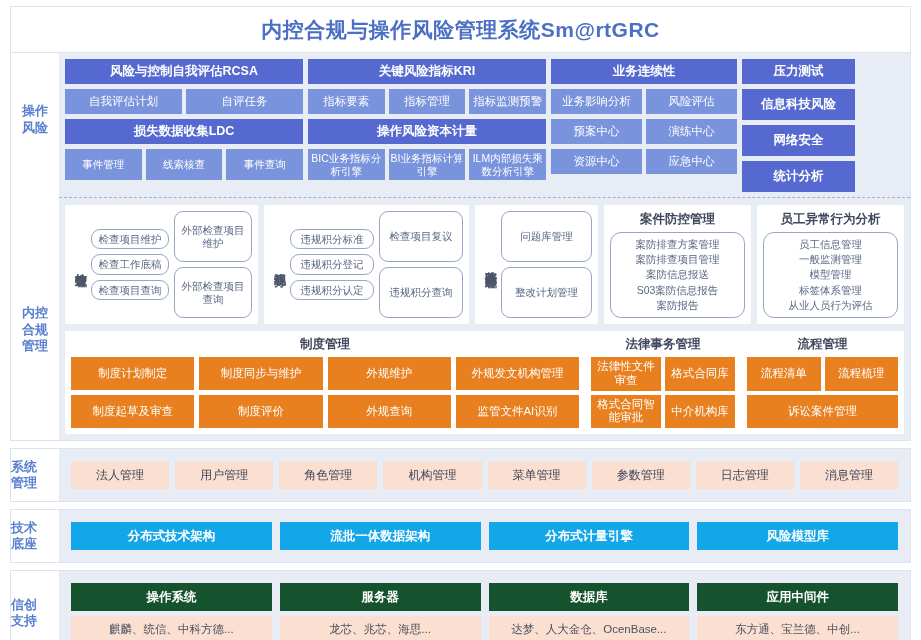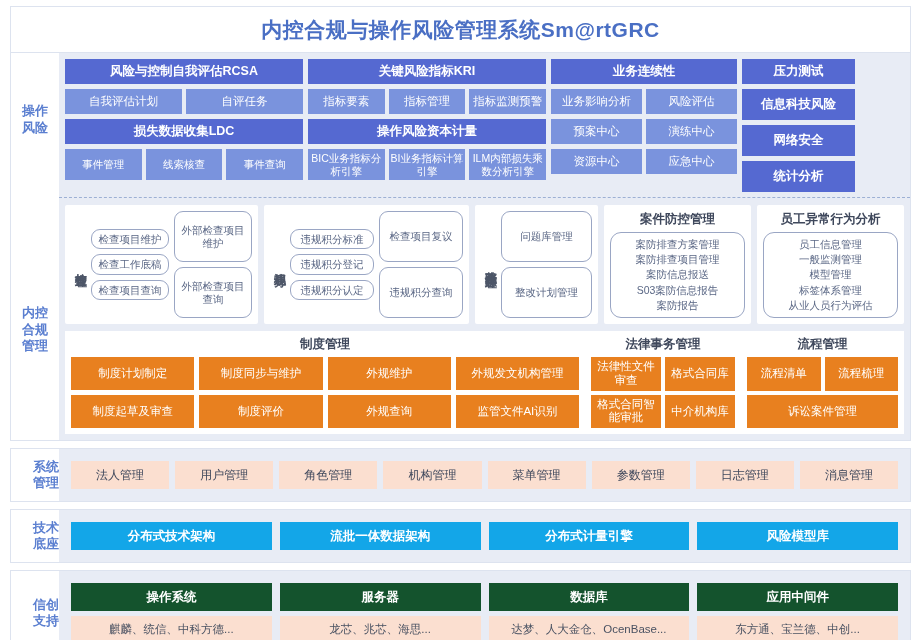--- a/index.html
+++ b/index.html
@@ -33,21 +33,21 @@
   .band {
     display: flex;
     align-items: stretch;
     border: 1px solid #dde3ef;
     background: #ffffff;
     margin-bottom: 7px;
   }
   .band-label {
     width: 48px;
     flex: 0 0 48px;
-    display: flex; align-items: center; justify-content: flex-end;
+    display: flex; align-items: center; justify-content: flex-start;
     font-size: 13px; font-weight: bold; color: #5b7fd0;
     line-height: 1.25; text-align: center;
     background: #ffffff;
   }
   .band-body {
     flex: 1 1 auto;
     background: #e8ecf5;
     padding: 12px;
   }
   

